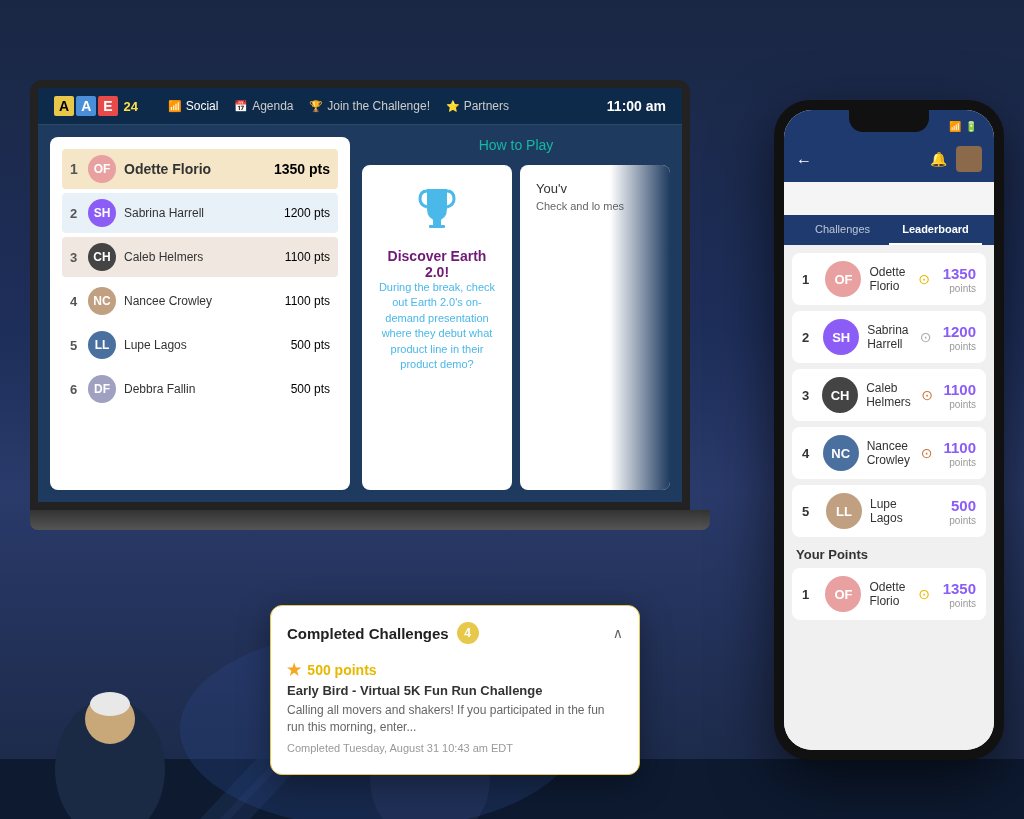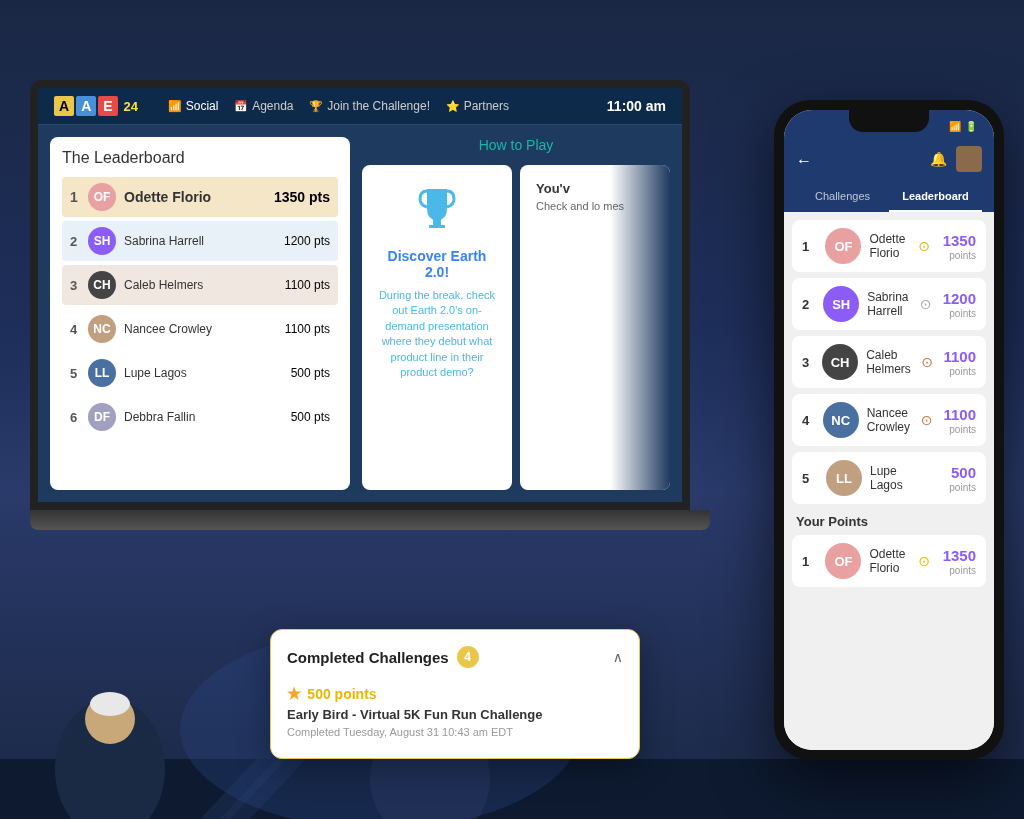--- a/index.html
+++ b/index.html
@@ -204,24 +204,24 @@
       text-align: center;
     }
 
     .challenge-card .trophy-icon {
       font-size: 40px;
       color: #4ab8e8;
       margin-bottom: 8px;
     }
 
     .challenge-card-title {
-      color: #3b82f6;
+      color: #701a75;
       font-size: 14px;
       font-weight: bold;
-      margin-bottom: 8px;
+      margin-bottom: 0;
     }
 
     .challenge-card-desc {
       color: #4ab8e8;
       font-size: 11px;
       line-height: 1.4;
     }
 
     .challenge-card-partial {
       background: #fff;
@@ -237,21 +237,21 @@
       right: 0;
       top: 0;
       bottom: 0;
       width: 40%;
       background: linear-gradient(to right, transparent, #1e3a5f);
     }
 
     
     .popup-challenges {
       position: absolute;
-      bottom: 60px;
+      bottom: 44px;
       left: 270px;
       width: 370px;
       background: #fff;
       border-radius: 12px;
       box-shadow: 0 8px 32px rgba(0,0,0,0.35);
       padding: 16px;
       border: 1.5px solid #e8c84a;
       z-index: 10;
     }
 
@@ -404,20 +404,21 @@
       border-radius: 4px;
       background: #ccc;
       overflow: hidden;
     }
 
     .phone-tabs {
       background: #1e3a6e;
       display: flex;
       padding: 0 12px;
       gap: 0;
+      margin-top: 33px;
     }
 
     .phone-tab {
       flex: 1;
       text-align: center;
       padding: 8px 4px;
       font-size: 11px;
       color: rgba(255,255,255,0.7);
       border-bottom: 2px solid transparent;
     }
@@ -579,21 +580,20 @@
             <span class="nav-icon">⭐</span>
             <span>Partners</span>
           </div>
         </div>
         <div class="screen-time">11:00 am</div>
       </div>
 
       <div class="screen-body">
 
         <div class="leaderboard-panel">
-          <div class="leaderboard-title">The Leaderboard</div>
 
           <div class="lb-row rank1">
             <span class="lb-rank">1</span>
             <div class="lb-avatar av-pink">OF</div>
             <span class="lb-name">Odette Florio</span>
             <span class="lb-points">1350 pts</span>
           </div>
 
           <div class="lb-row rank2">
             <span class="lb-rank">2</span>
@@ -643,21 +643,21 @@
                   <rect x="17" y="44" width="16" height="3" rx="1" fill="#4ab8e8"></rect>
                   <path d="M15,10 Q8,10 8,18 Q8,24 15,26" fill="none" stroke="#4ab8e8" stroke-width="3"></path>
                   <path d="M35,10 Q42,10 42,18 Q42,24 35,26" fill="none" stroke="#4ab8e8" stroke-width="3"></path>
                 </svg>
               </div>
               <div class="challenge-card-title">Discover Earth 2.0!</div>
               <div class="challenge-card-desc">During the break, check out Earth 2.0's on-demand presentation where they debut what product line in their product demo?</div>
             </div>
 
             <div class="challenge-card-partial">
-              <div style="color:#333;font-size:13px;font-weight:bold;">You'v</div>
+              <div style="color:#333;font-size:13px;font-weight:normal;">You'v</div>
               <div style="color:#666;font-size:11px;margin-top:4px;">Check and lo mes</div>
               <div class="card-partial-overlay"></div>
             </div>
           </div>
         </div>
       </div>
     </div>
   </div>
   <div class="laptop-base"></div>
 </div>
@@ -670,20 +670,21 @@
     </div>
     <span class="popup-chevron">∧</span>
   </div>
 
   <div class="challenge-item">
     <div class="challenge-points">
       <span class="star-icon">★</span>
       <span>500 points</span>
     </div>
     <div class="challenge-name">Early Bird - Virtual 5K Fun Run Challenge</div>
+    <div class="challenge-desc">Calling all movers and shakers! If you participated in the fun run this morning, enter...</div>
     <div class="challenge-date">Completed Tuesday, August 31 10:43 am EDT</div>
   </div>
 </div>
 
 <div class="phone-wrapper">
   <div class="phone-frame">
     <div class="phone-notch"></div>
     <div class="phone-screen">
 
       <div class="phone-status-bar">

